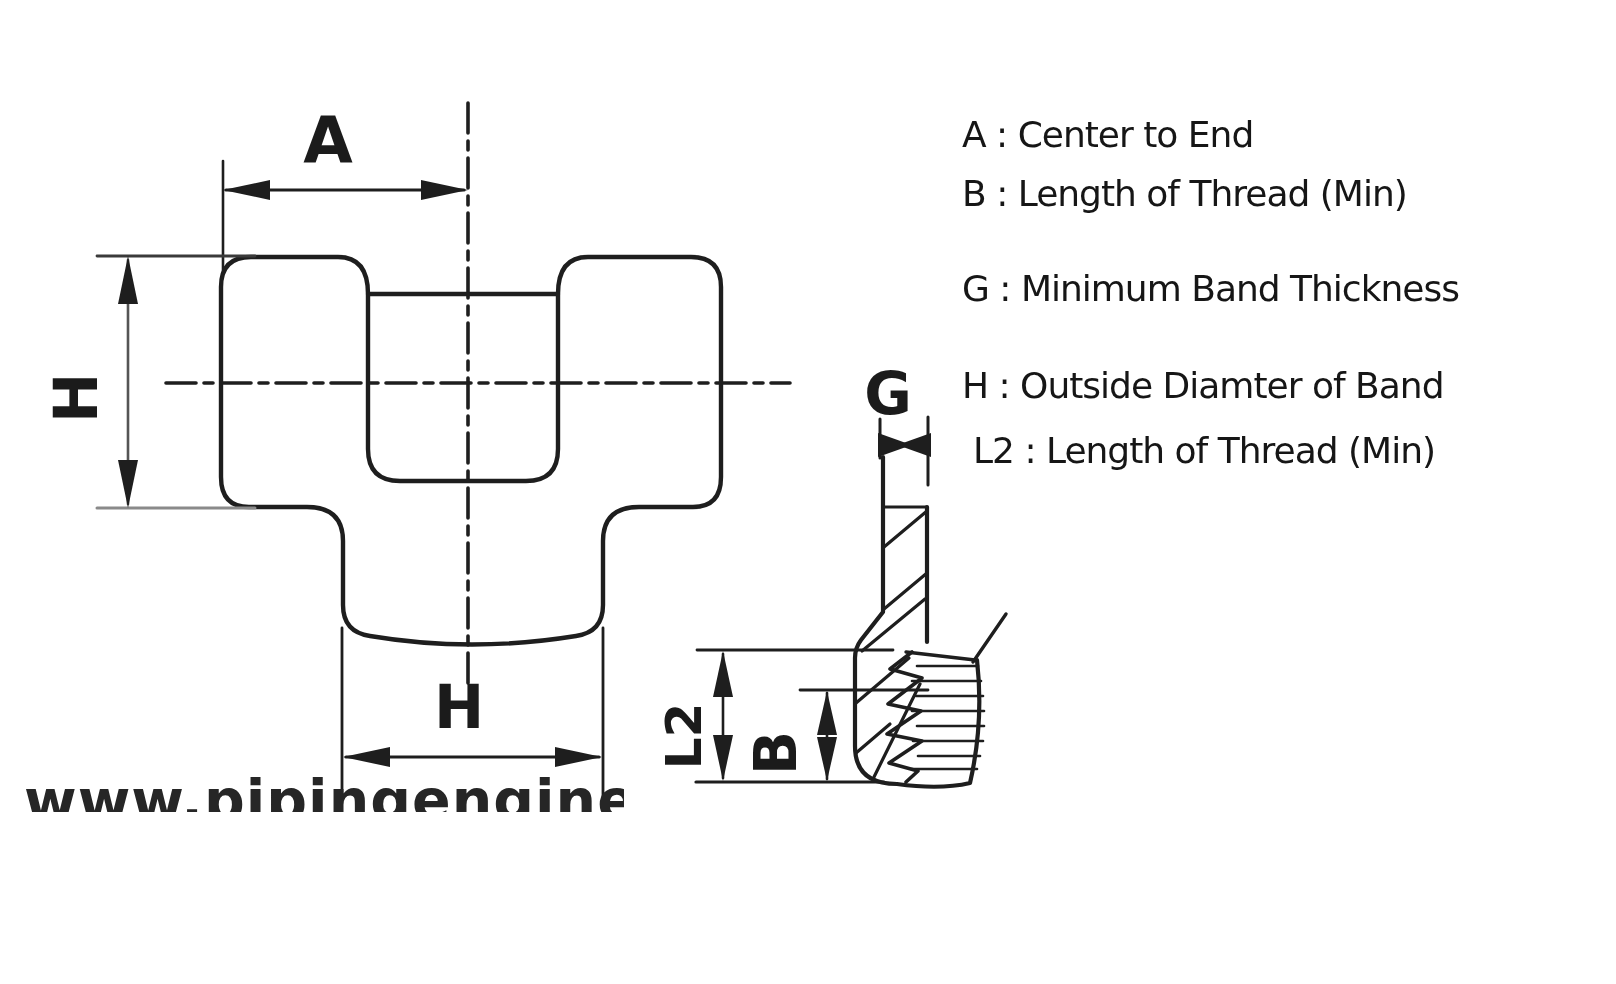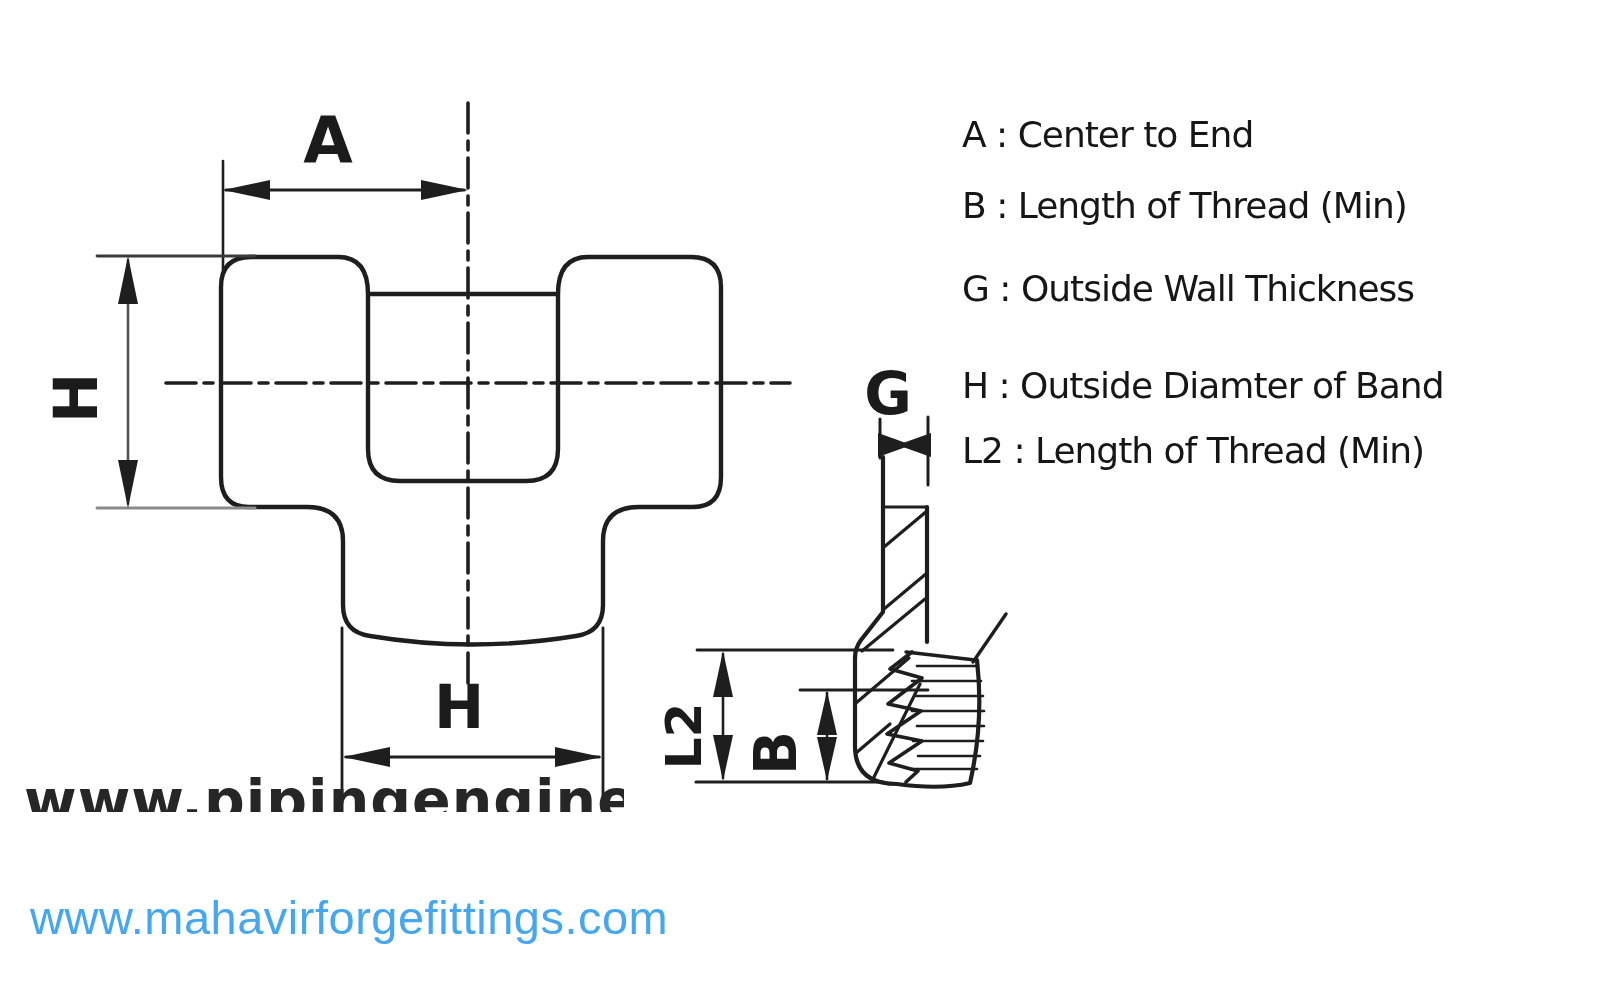--- a/index.html
+++ b/index.html
@@ -145,25 +145,24 @@
   <div class="dim-label" style="left:459px;top:707px;font-size:60px;">H</div>
 
   <div class="dim-label" style="left:888px;top:394px;font-size:58px;">G</div>
 
   <div class="dim-label rot" style="left:684px;top:736px;font-size:50px;">L2</div>
 
   <div class="dim-label rot" style="left:776px;top:753px;font-size:58px;">B</div>
 
   <div>
     <div class="legend-line" style="top:117px;">A : Center to End</div>
-    <div class="legend-line" style="top:188px;text-align:center;">B : Length of Thread (Min)</div>
-    <div class="legend-line" style="top:271px;">G : Outside Wall Thickness</div>
+    <div class="legend-line" style="top:176px;text-align:center;">B : Length of Thread (Min)</div>
+    <div class="legend-line" style="top:271px;">G : Minimum Band Thickness</div>
     <div class="legend-line" style="top:348px;margin-top:20px;">H : Outside Diamter of Band</div>
-    <div class="legend-line" style="top:433px;">L2 : Length of Thread (Min)</div>
+    <div class="legend-line" style="top:433px;margin-left:11px;">L2 : Length of Thread (Min)</div>
   </div>
 
   <div id="watermark-clip">
     <div id="watermark-text">www.pipingengineer.org</div>
   </div>
 
-  <a id="site-url" href="#">www.mahavirforgefittings.com</a>
 
 </div>
 
 </body></html>

